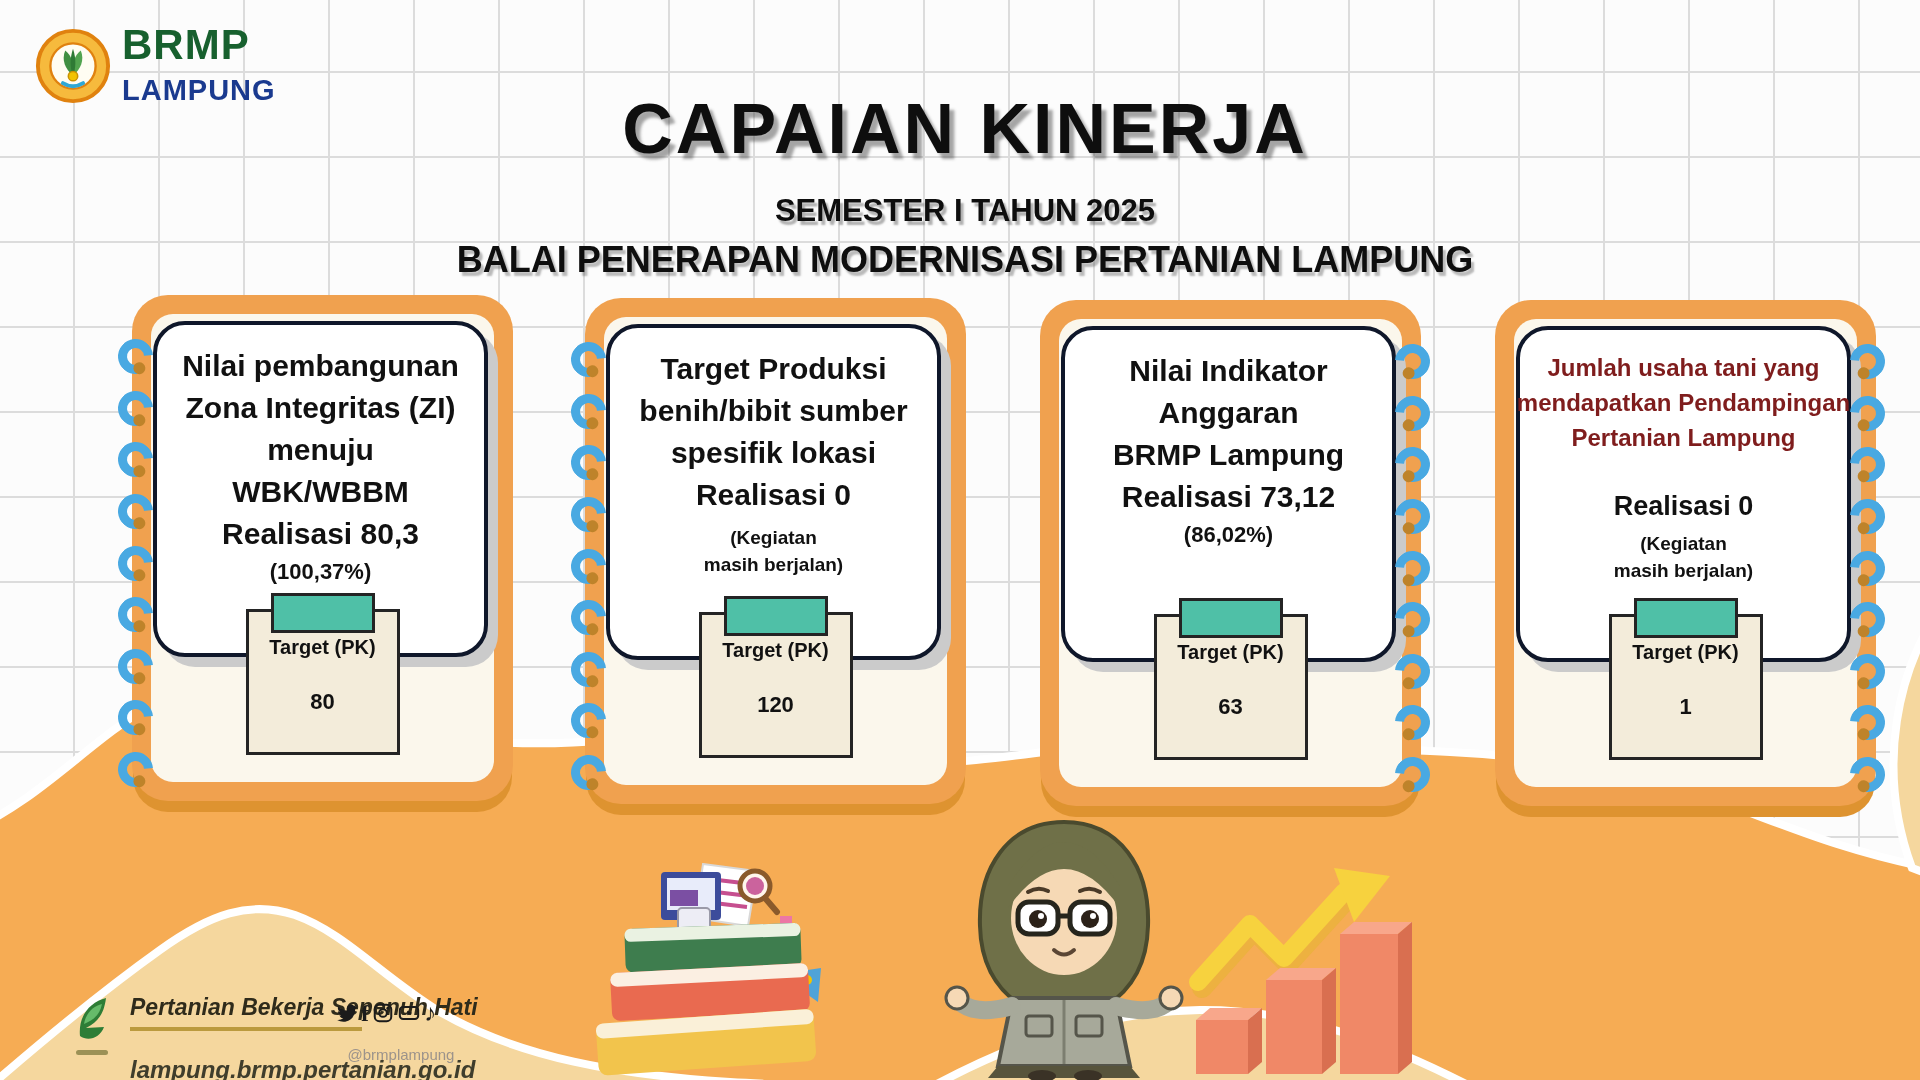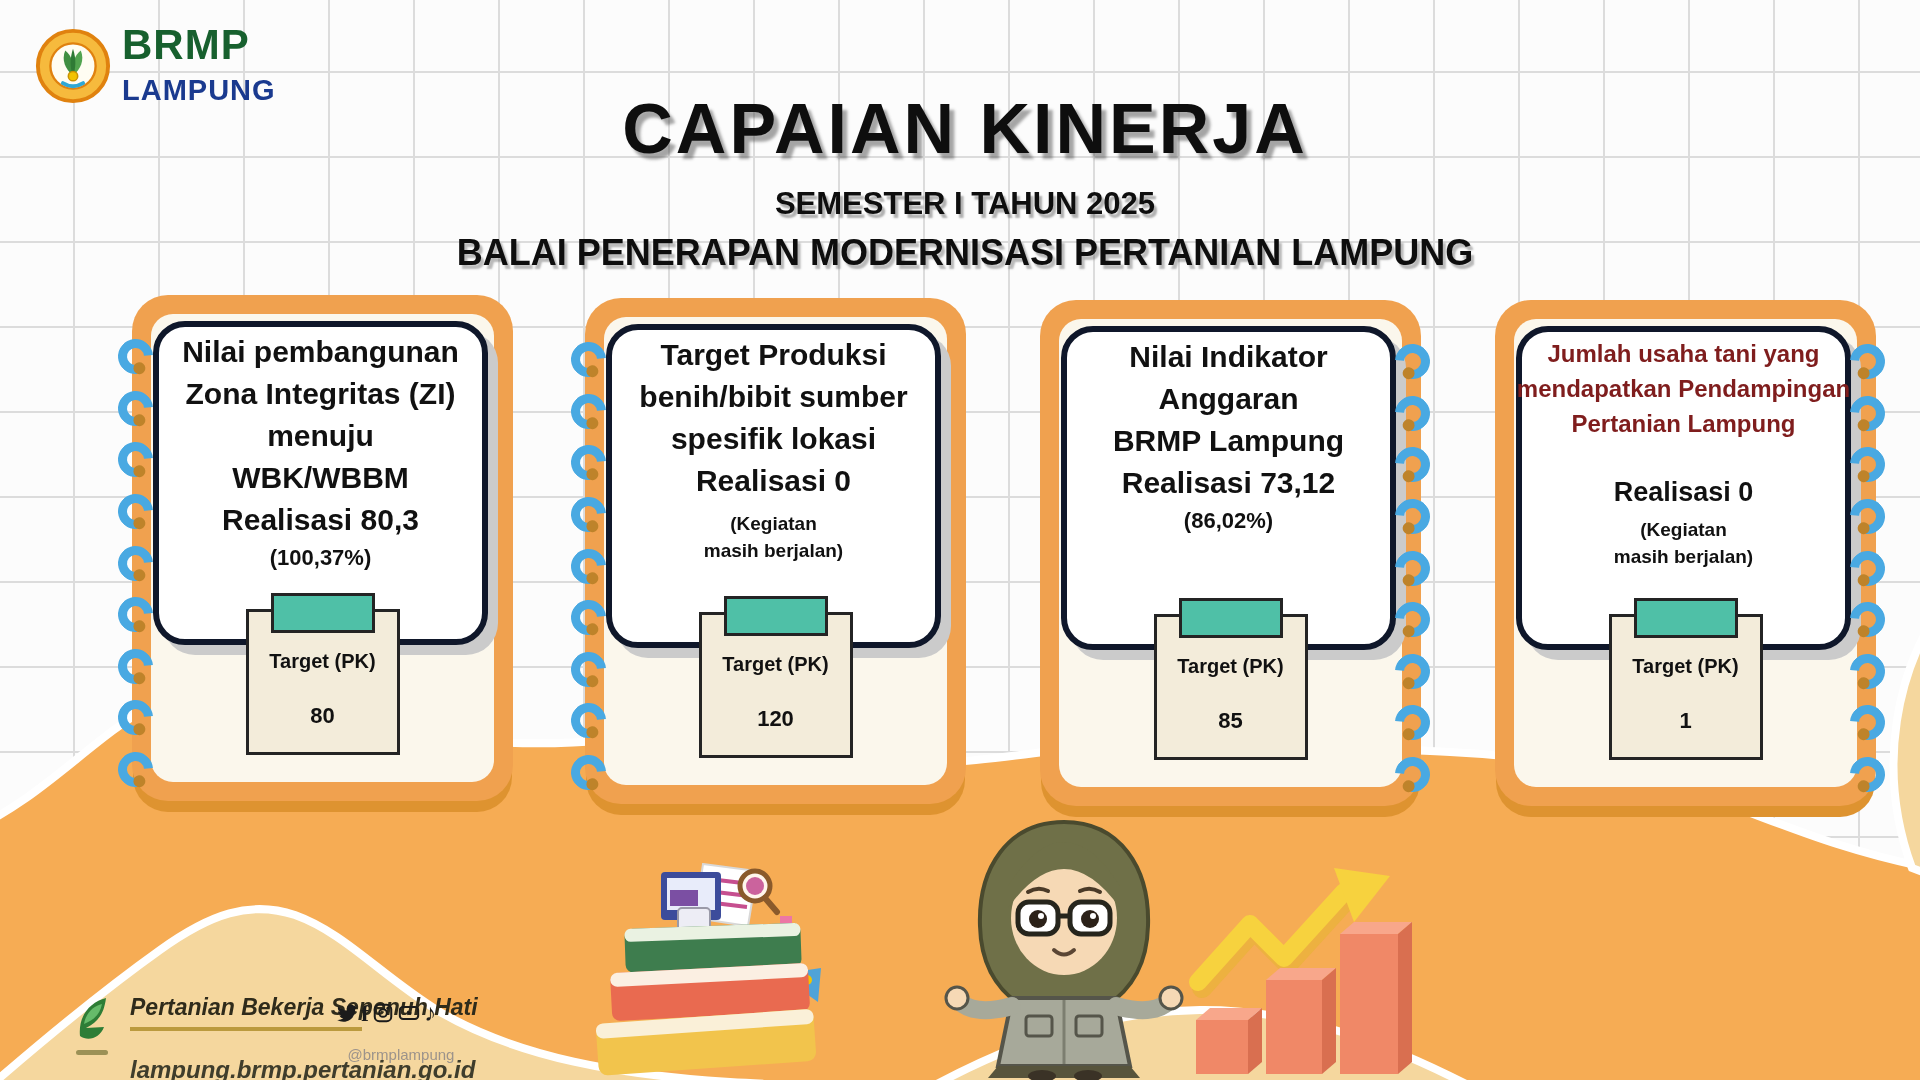--- a/index.html
+++ b/index.html
@@ -17,44 +17,44 @@
 
   
   .brand{position:absolute;top:24px;left:34px;display:flex;align-items:flex-end;gap:10px;z-index:5;}
   .brand-text{display:flex;flex-direction:column;line-height:1;}
   .brand-name{font-size:42px;font-weight:bold;color:#17602E;letter-spacing:1px;}
   .brand-region{font-size:29px;font-weight:bold;color:#1A3A8F;letter-spacing:1px;margin-top:10px;}
 
   .titles{position:absolute;top:92px;left:260px;width:1410px;text-align:center;z-index:5;color:#0E0E0E;}
   .title-main{font-size:70px;font-weight:bold;letter-spacing:3px;line-height:74px;
     text-shadow:5px 6px 3px rgba(60,60,60,.45);}
-  .title-sub1{font-size:31px;font-weight:bold;margin-top:20px;text-shadow:3px 4px 2px rgba(60,60,60,.4);}
+  .title-sub1{font-size:31px;font-weight:bold;margin-top:27px;text-shadow:3px 4px 2px rgba(60,60,60,.4);}
   .title-sub2{font-size:36px;font-weight:bold;margin-top:10px;text-shadow:3px 4px 2px rgba(60,60,60,.35);}
 
   
   .notebook{position:absolute;width:381px;height:506px;background:#F0A14F;border-radius:36px;
     box-shadow:0 12px 0 -1px #DE9330;z-index:10;}
   .notebook .inner{position:absolute;inset:19px;background:#FBF7EC;border-radius:22px;}
   .card1{left:132px;top:295px;} .card2{left:585px;top:298px;}
   .card3{left:1040px;top:300px;} .card4{left:1495px;top:300px;}
 
   .whitecard{position:absolute;left:21px;right:25px;top:26px;height:308px;background:#FFFFFF;
-    border:6px solid #0f172a;border-radius:32px;box-shadow:10px 10px 0 #CBCBCB;z-index:2;
-    display:flex;flex-direction:column;align-items:center;padding-top:4px;text-align:center;}
+    border:4px solid #0f172a;border-radius:32px;box-shadow:10px 10px 0 #CBCBCB;z-index:2;
+    display:flex;flex-direction:column;align-items:center;padding-top:20px;text-align:center;}
   .bigline{font-size:30px;font-weight:bold;color:#111;line-height:42px;white-space:nowrap;}
   .medline{font-size:24px;font-weight:bold;color:#7f1d1d;line-height:35px;white-space:nowrap;}
   .percent{font-size:22px;font-weight:bold;color:#111;margin-top:4px;}
   .realisasi{font-size:27px;font-weight:bold;color:#111;margin-top:36px;}
   .note{font-size:19px;font-weight:bold;color:#111;line-height:27px;margin-top:8px;}
 
   .targetbox{position:absolute;left:50%;transform:translateX(-50%);top:314px;width:148px;height:140px;
     background:#F3ECDA;border:3px solid #242424;z-index:3;display:flex;flex-direction:column;align-items:center;}
   .targettab{position:absolute;top:-19px;left:50%;transform:translateX(-50%);width:98px;height:34px;
     background:#4FC0A7;border:3px solid #242424;}
-  .targetlabel{margin-top:38px;font-size:20px;font-weight:bold;color:#111;text-align:right;}
+  .targetlabel{margin-top:24px;font-size:20px;font-weight:bold;color:#111;text-align:right;}
   .targetvalue{margin-top:30px;font-size:22px;font-weight:bold;color:#111;}
 
   .rail{position:absolute;top:44px;bottom:14px;width:40px;display:flex;flex-direction:column;
     justify-content:space-between;z-index:4;}
   .rail-left{left:-14px;} .rail-right{right:-14px;}
   .ring{position:relative;width:17px;height:17px;border:9px solid #49A9E2;border-right-color:transparent;
     border-radius:50%;transform:rotate(40deg);}
   .rail-right .ring{transform:scaleX(-1) rotate(40deg);}
   .ring::after{content:"";position:absolute;right:-8px;bottom:-4px;width:12px;height:12px;
     background:#BE832A;border-radius:50%;}
@@ -182,21 +182,21 @@
     <div class="whitecard">
       <div class="bigline">Nilai Indikator</div>
       <div class="bigline">Anggaran</div>
       <div class="bigline">BRMP Lampung</div>
       <div class="bigline">Realisasi 73,12</div>
       <div class="percent">(86,02%)</div>
     </div>
     <div class="targetbox">
       <div class="targettab"></div>
       <div class="targetlabel">Target (PK)</div>
-      <div class="targetvalue">85</div>
+      <div class="targetvalue">63</div>
     </div>
   </div>
 
   <div class="notebook card4">
     <div class="inner"></div>
     <div class="rail rail-right">
         <span class="ring"></span>
         <span class="ring"></span>
         <span class="ring"></span>
         <span class="ring"></span>

